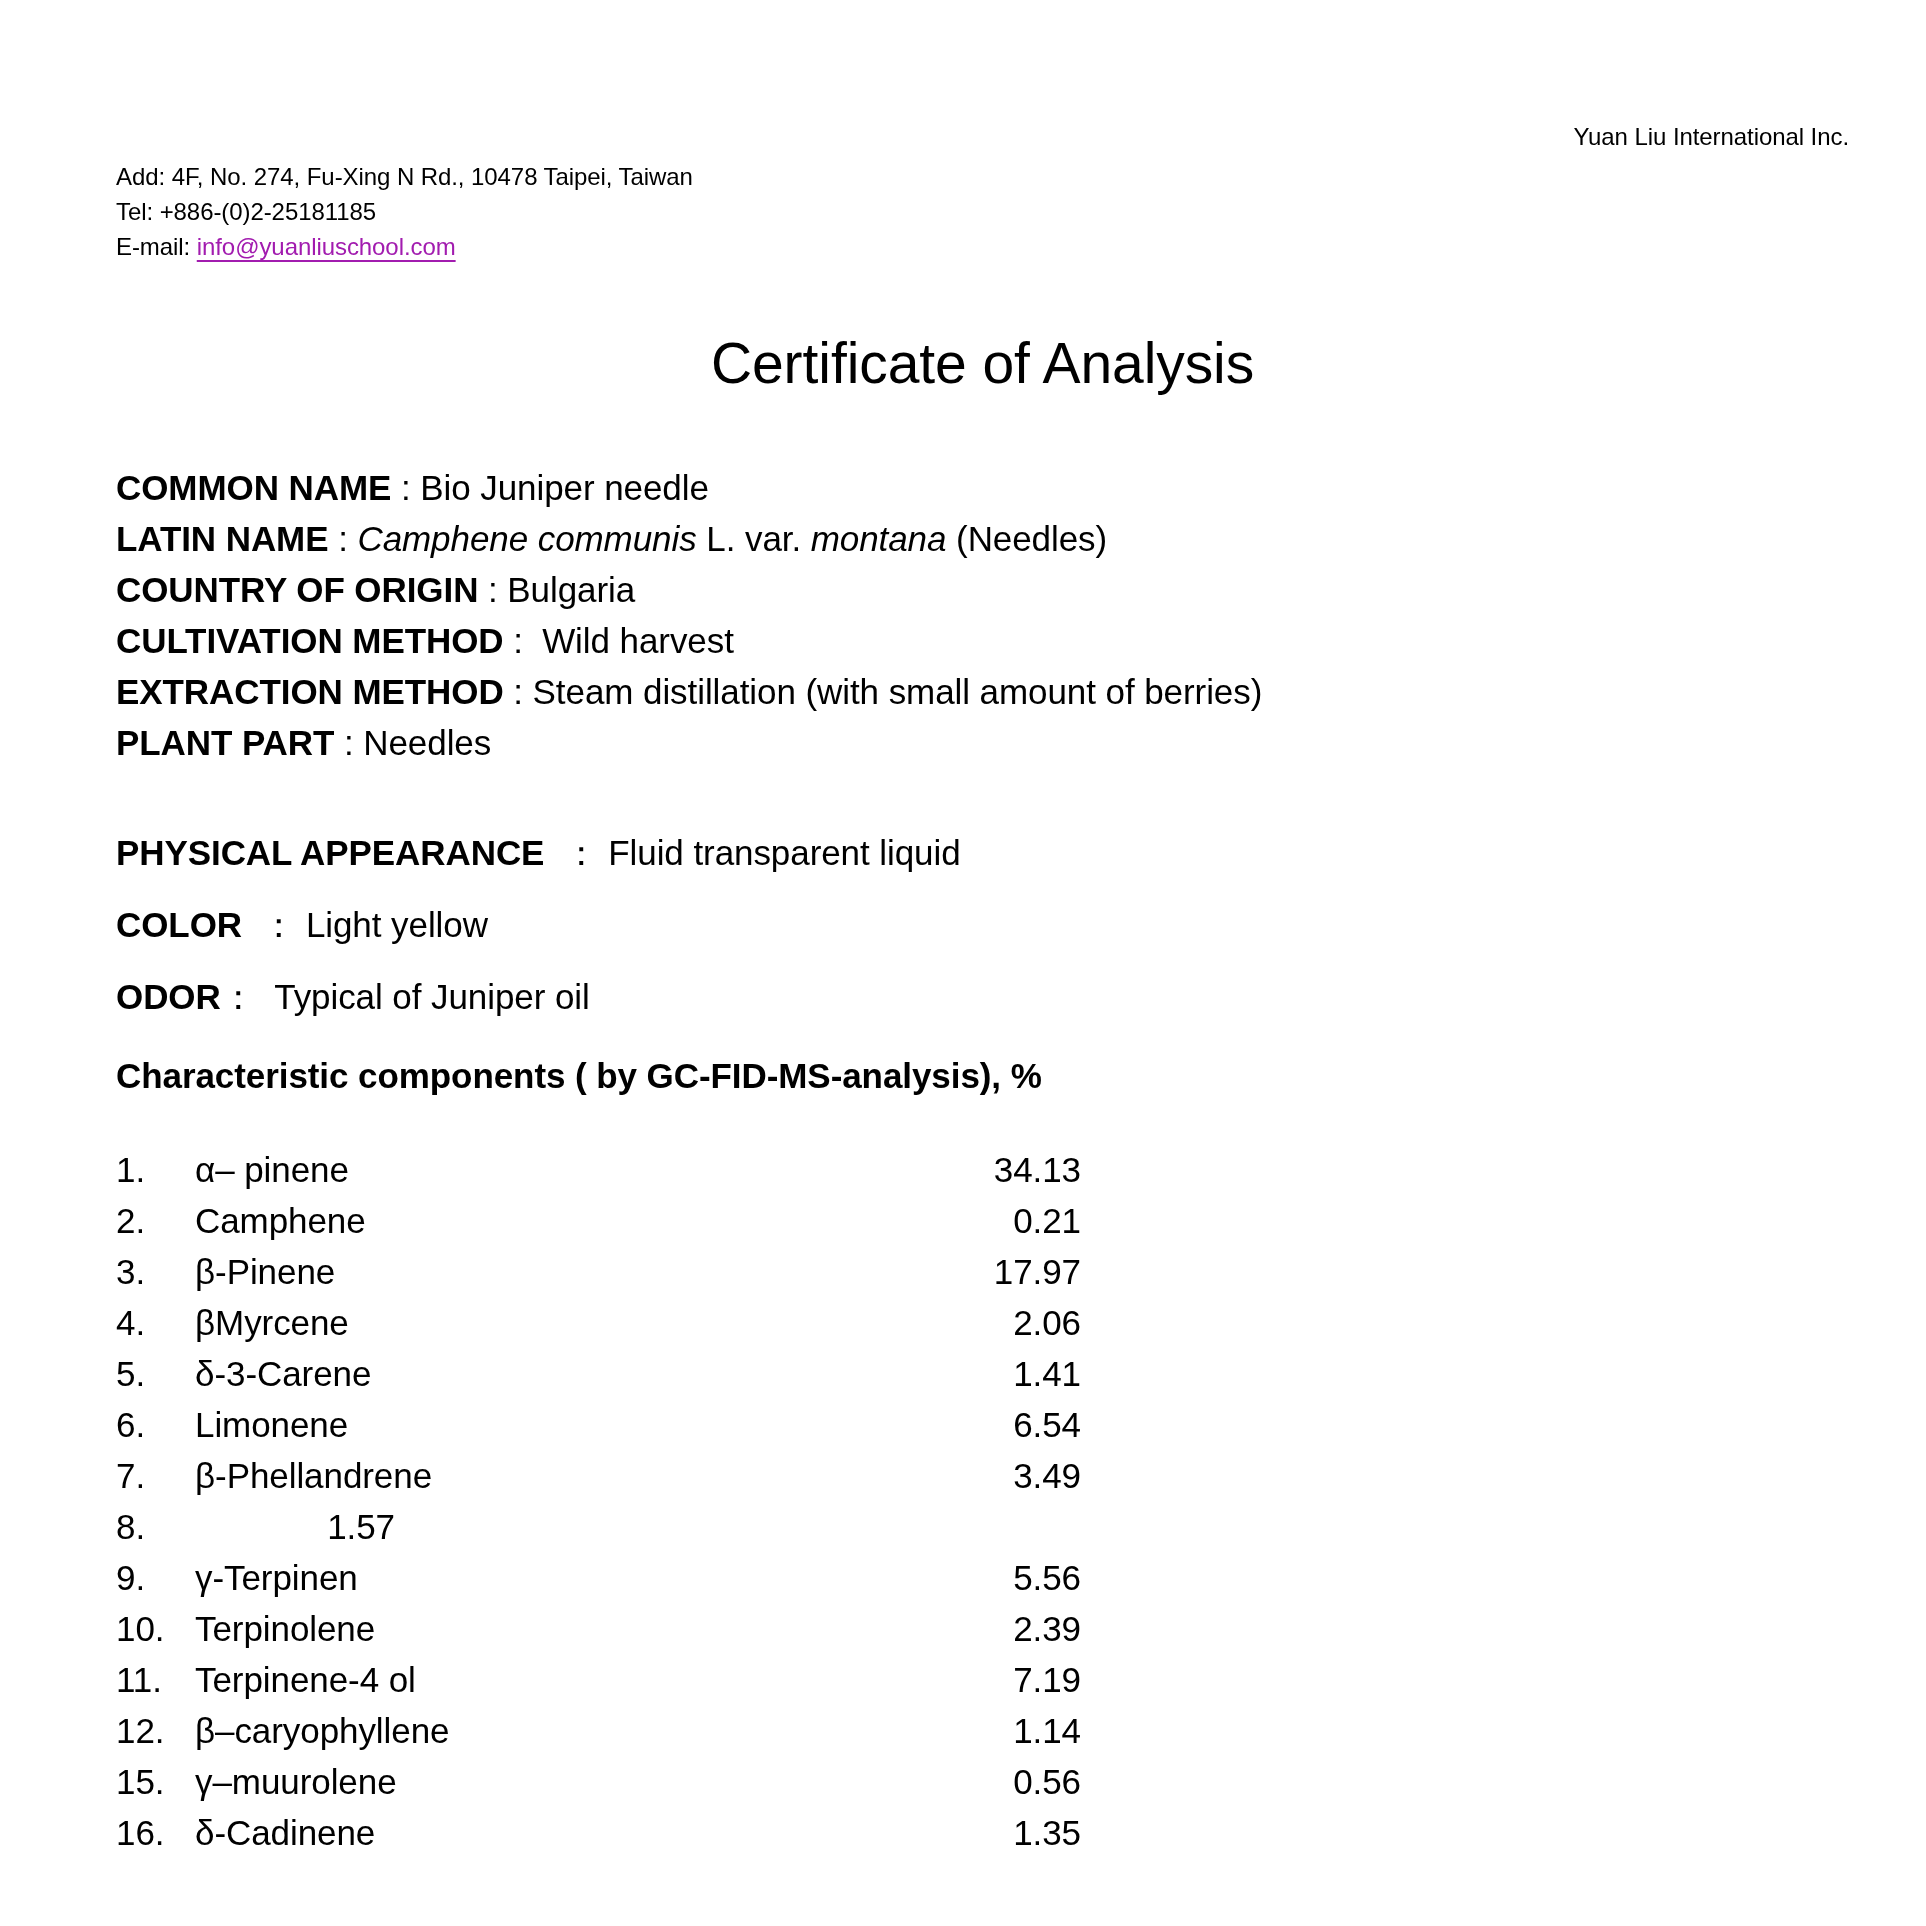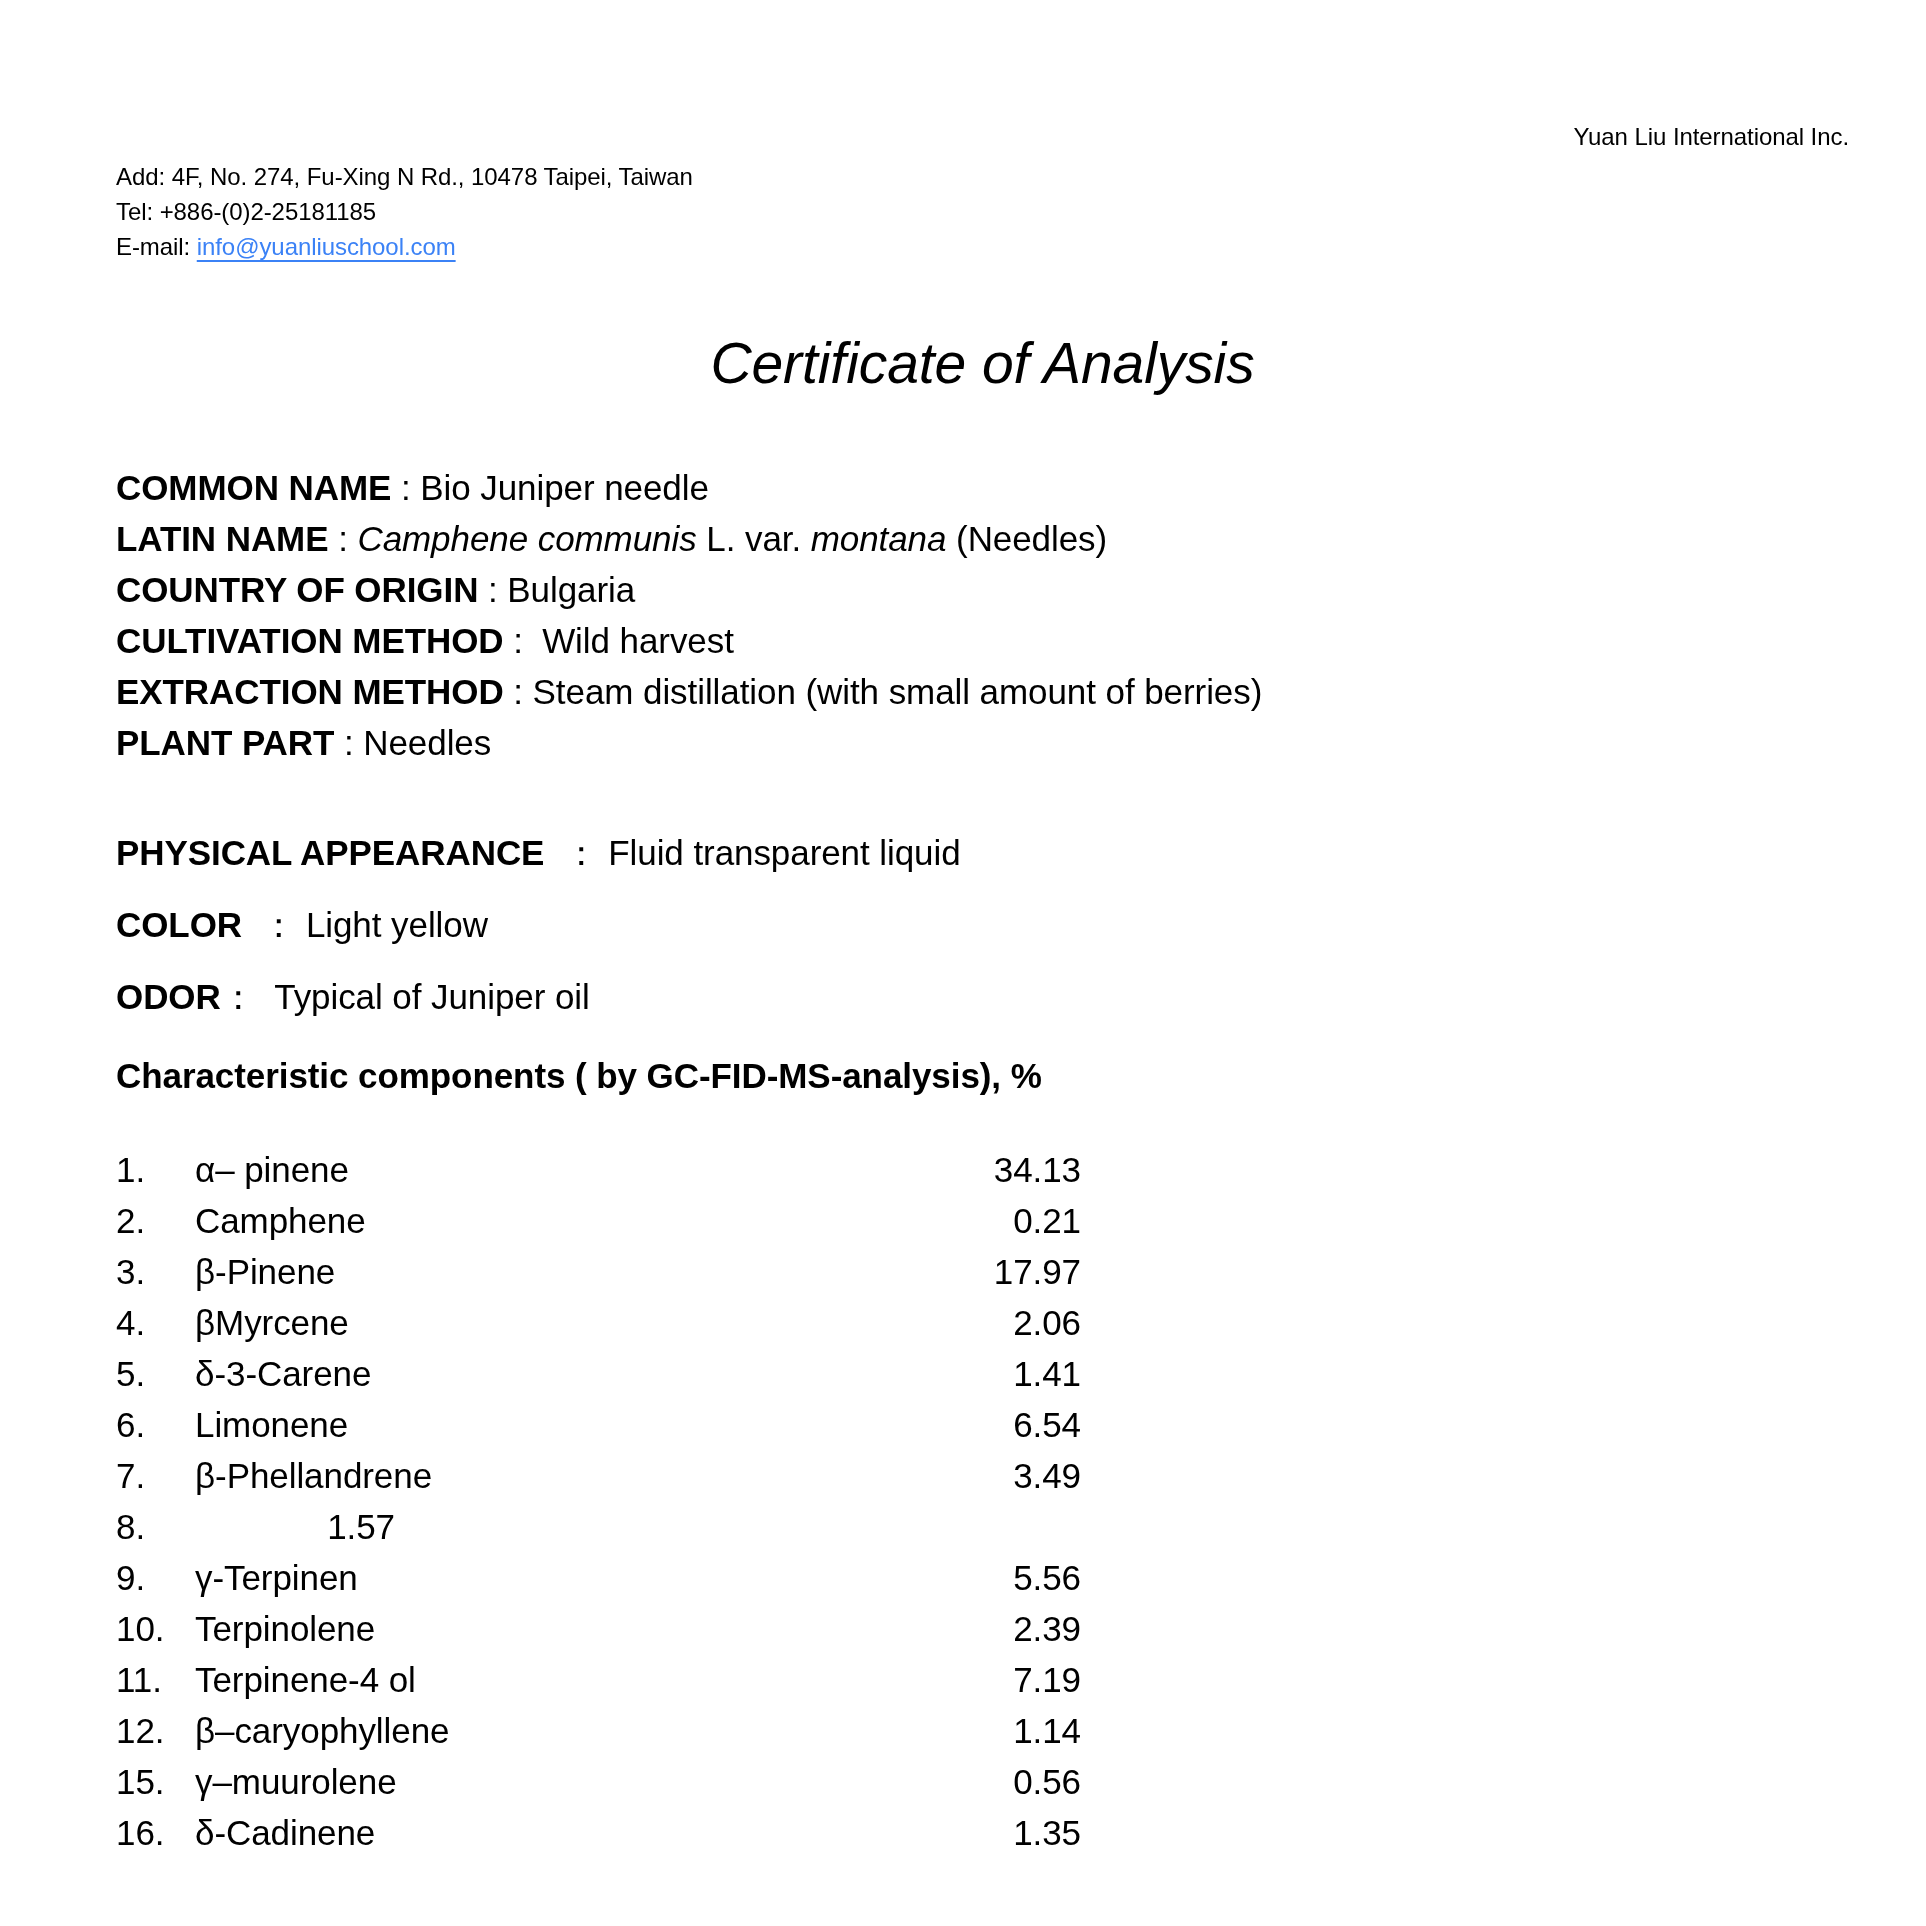--- a/index.html
+++ b/index.html
@@ -12,33 +12,32 @@
     color: #000000;
     font-family: "Liberation Sans", "DejaVu Sans", sans-serif;
     letter-spacing: -0.012em;
     padding: 114px 116px 0 116px;
     overflow: hidden;
   }
   .company { font-size: 24px; line-height: 45px; text-align: right; }
   .addr { font-size: 24px; line-height: 35px; }
   .header-block { margin-bottom: 0; }
   .email-link {
-    color: #3b82f6;
+    color: #a21caf;
     text-decoration: underline;
     text-decoration-thickness: 1.9px;
     text-underline-offset: 5.4px;
     cursor: pointer;
   }
   .title {
     font-weight: 400;
     font-size: 57px;
     line-height: 69px;
     text-align: center;
     margin: 65px 0 0 0;
-    font-style: italic;
   }
   .info { margin-top: 64px; font-size: 35px; }
   .info-row { line-height: 51px; }
   .lab { font-weight: 700; }
   .sep { white-space: pre; }
   .val i { font-style: italic; }
   .physical { margin-top: 67px; font-size: 35px; }
   .physical-row { line-height: 35px; margin-bottom: 37px; }
   .comp-heading {
     font-size: 35px;

